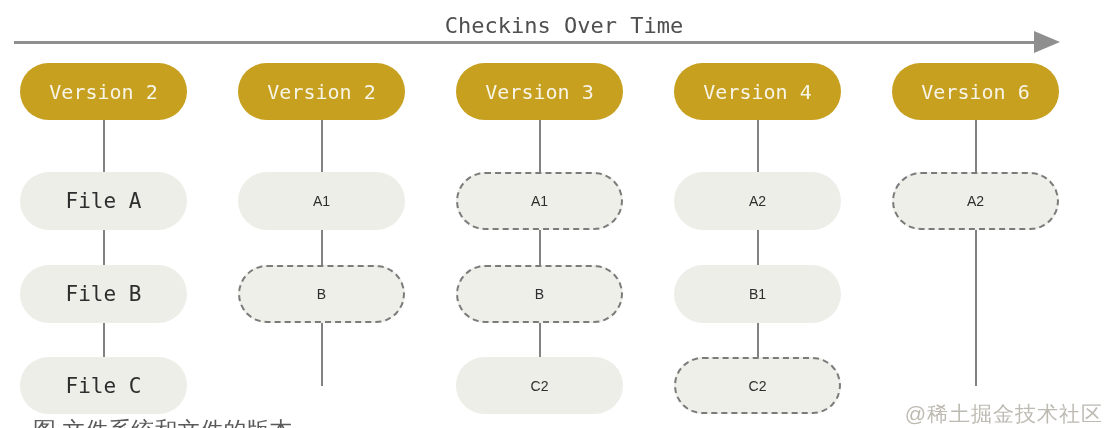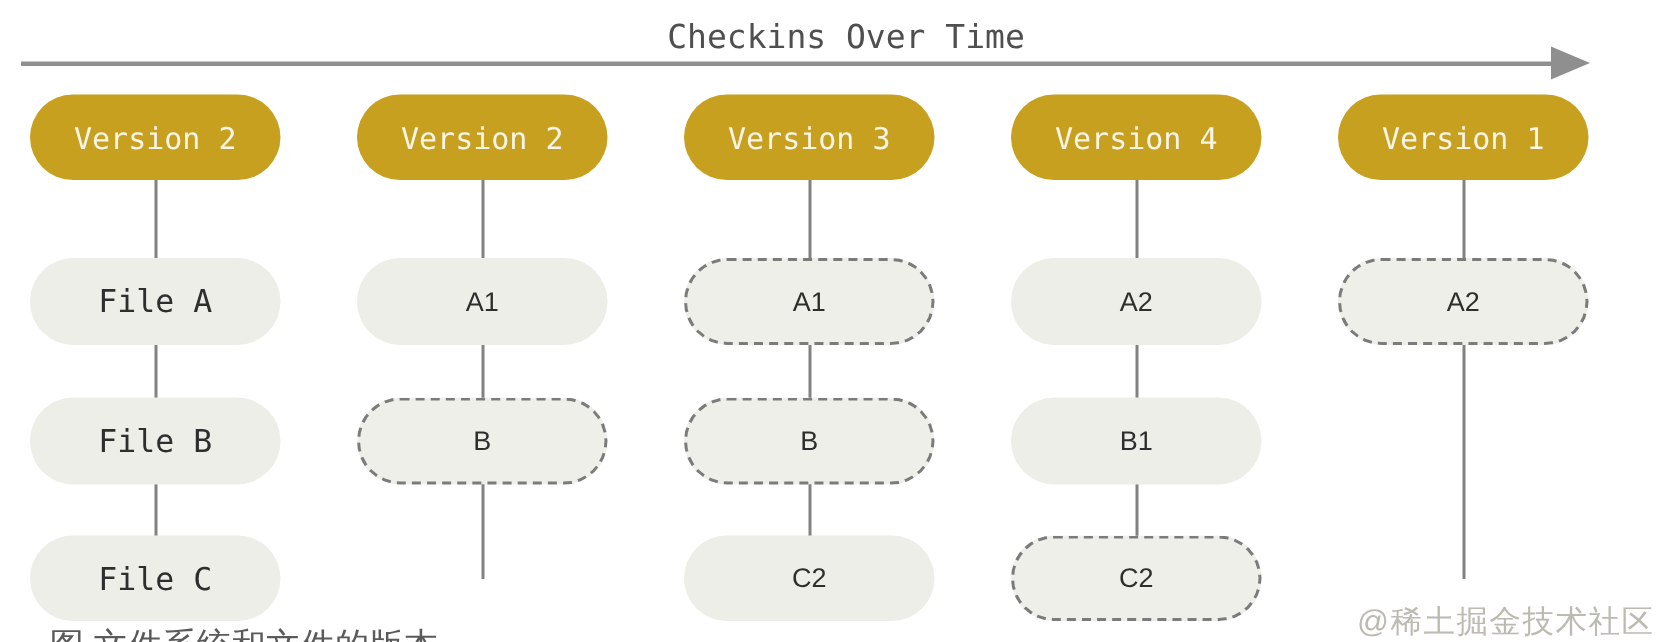--- a/index.html
+++ b/index.html
@@ -57,21 +57,21 @@
   .pill.version {
     top: 63px; height: 57px;
     background: #c7a01f;
     color: #f7f4e8;
     font-size: 20px;
     font-family: "DejaVu Sans Mono", monospace;
   }
   .pill.file {
     background: #eceee7;
     color: #2e2e2e;
-    font-size: 18px;
+    font-size: 14px;
     font-family: "Liberation Sans", sans-serif;
   }
   .mono-files .pill.file {
     font-family: "DejaVu Sans Mono", monospace;
     font-size: 21px;
     text-align: right;
   }
   .row-a { top: 172px; height: 58px; }
   .row-b { top: 265px; height: 58px; }
   .row-c { top: 357px; height: 57px; }
@@ -133,20 +133,20 @@
   <div class="col c4">
     <div class="connector"></div>
     <div class="pill version">Version 4</div>
     <div class="pill file row-a" data-variant="solid">A2</div>
     <div class="pill file row-b" data-variant="solid">B1</div>
     <div class="pill file row-c" data-variant="dashed">C2</div>
   </div>
 
   <div class="col c5">
     <div class="connector"></div>
-    <div class="pill version">Version 1</div>
+    <div class="pill version">Version 6</div>
     <div class="pill file row-a" data-variant="dashed">A2</div>
   </div>
 
   <div class="caption">图 文件系统和文件的版本</div>
   <div class="watermark">@稀土掘金技术社区</div>
 
 </div>
 
 </body></html>

